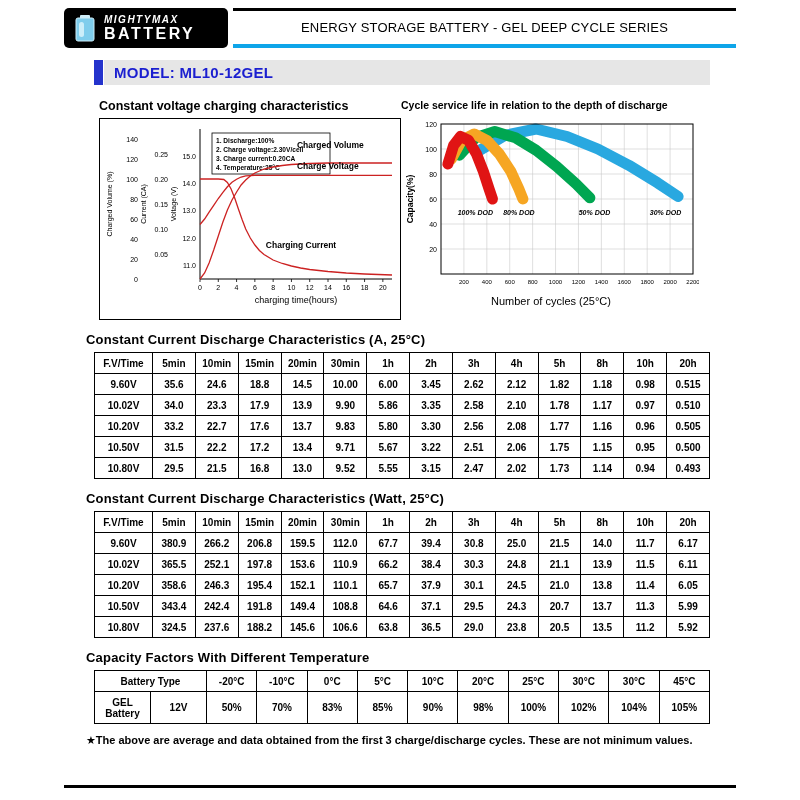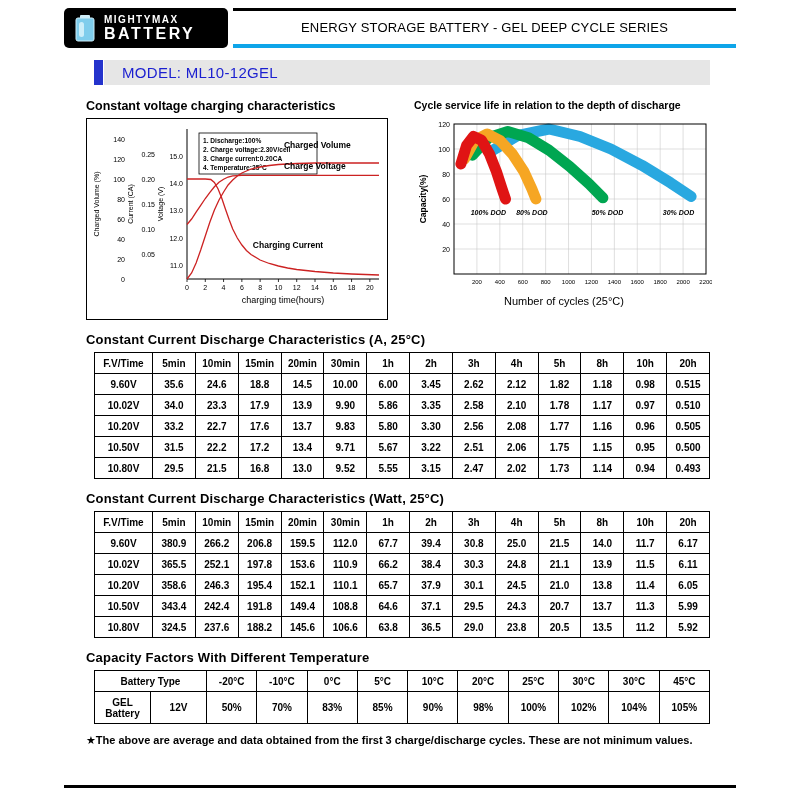--- a/index.html
+++ b/index.html
@@ -4,34 +4,34 @@
 <style>
   * { margin:0; padding:0; box-sizing:border-box; }
   body { background:#fff; }
   .page { width:800px; height:800px; position:relative; background:#fff;
           font-family:"Liberation Sans","DejaVu Sans",sans-serif; color:#000; overflow:hidden; }
 
   
   .hdr { display:flex; align-items:stretch; padding:8px 64px 0; }
   .logo { width:164px; height:40px; background:#000; border-radius:5px; display:flex;
           align-items:center; padding:0 10px; gap:8px; flex:none; }
-  .logo-l1 { color:#fff; font-size:10px; font-weight:bold; letter-spacing:1.5px; line-height:1.2; }
+  .logo-l1 { color:#fff; font-size:10px; font-weight:bold; letter-spacing:1.5px; line-height:1.2;font-style:italic; }
   .logo-l2 { color:#fff; font-size:16px; font-weight:bold; letter-spacing:2.5px; line-height:1; }
   .hdr-title { flex:1; margin-left:5px; border-top:3px solid #000; border-bottom:4px solid #0ea5e9;
                display:flex; align-items:center; justify-content:center;
                font-size:13px; font-weight:normal; letter-spacing:0.2px; }
 
   
   .model { display:flex; margin:12px 90px 0 94px; height:25px; }
   .model-accent { width:9px; background:#2433cc; margin-right:1px; }
-  .model-text { flex:1; background:#e6e6e6; color:#1b1fd0; font-weight:normal; font-size:15px;
-                line-height:25px; padding-left:18px; letter-spacing:0.3px; }
+  .model-text { flex:1; background:#e6e6e6; color:#1b1fd0; font-weight:bold; font-size:15px;
+                line-height:25px; padding-left:10px; letter-spacing:0.3px; }
 
   
-  .charts { display:flex; justify-content:space-between; margin:14px 86px 0; }
+  .charts { display:flex; justify-content:center; margin:14px 86px 0; }
   .cc { width:302px; }
   .cc2 { width:300px; }
   .chart-title { font-size:12.5px; font-weight:bold; margin-bottom:5px; white-space:nowrap; }
   .chart-title.small { font-size:10.5px; }
   .chart-frame { border:1px solid #000; width:302px; }
   svg { display:block; font-family:"Liberation Sans","DejaVu Sans",sans-serif; }
   .c2-xlabel { text-align:center; font-size:11px; margin-top:3px; }
 
   
   .tsec { margin:12px 86px 0; }

